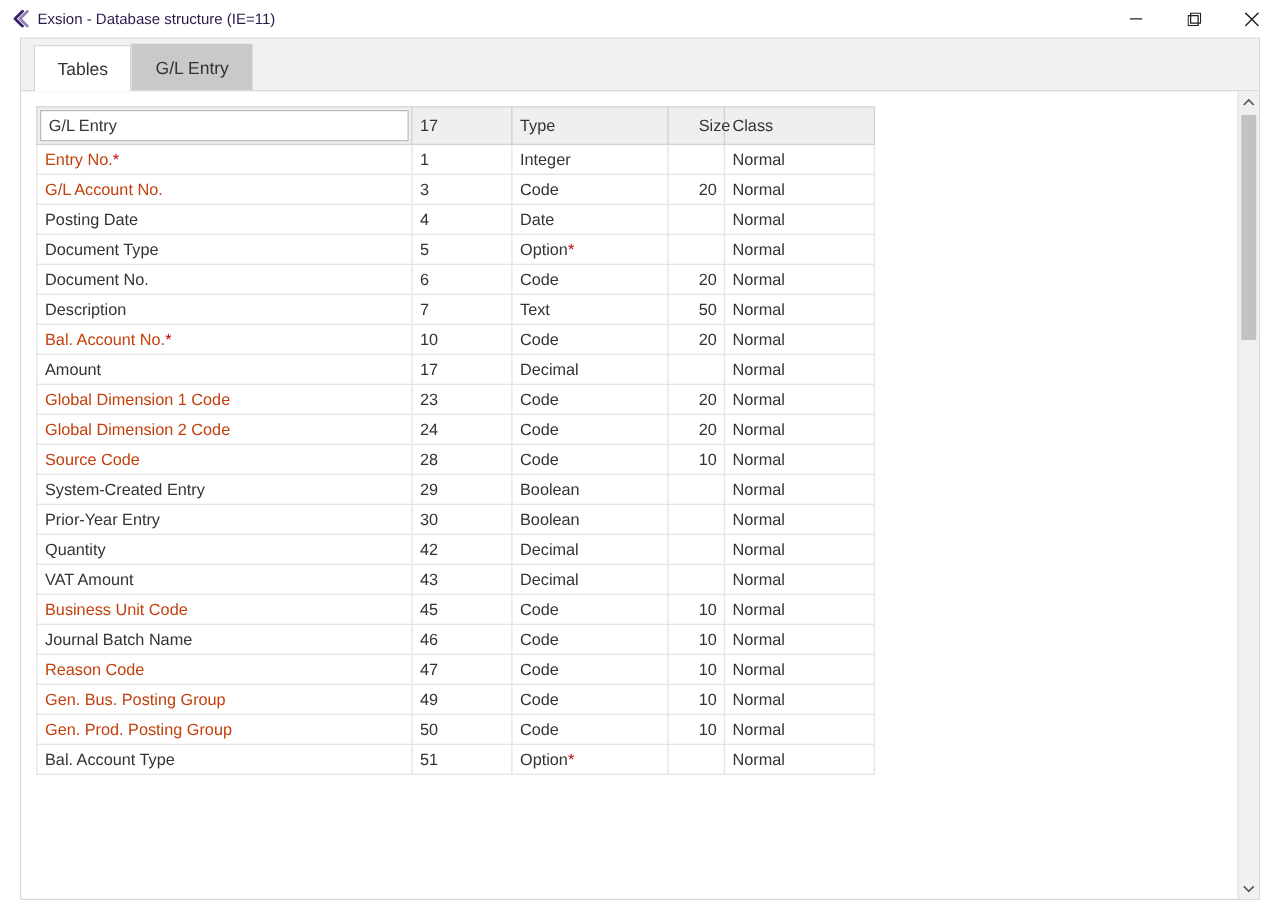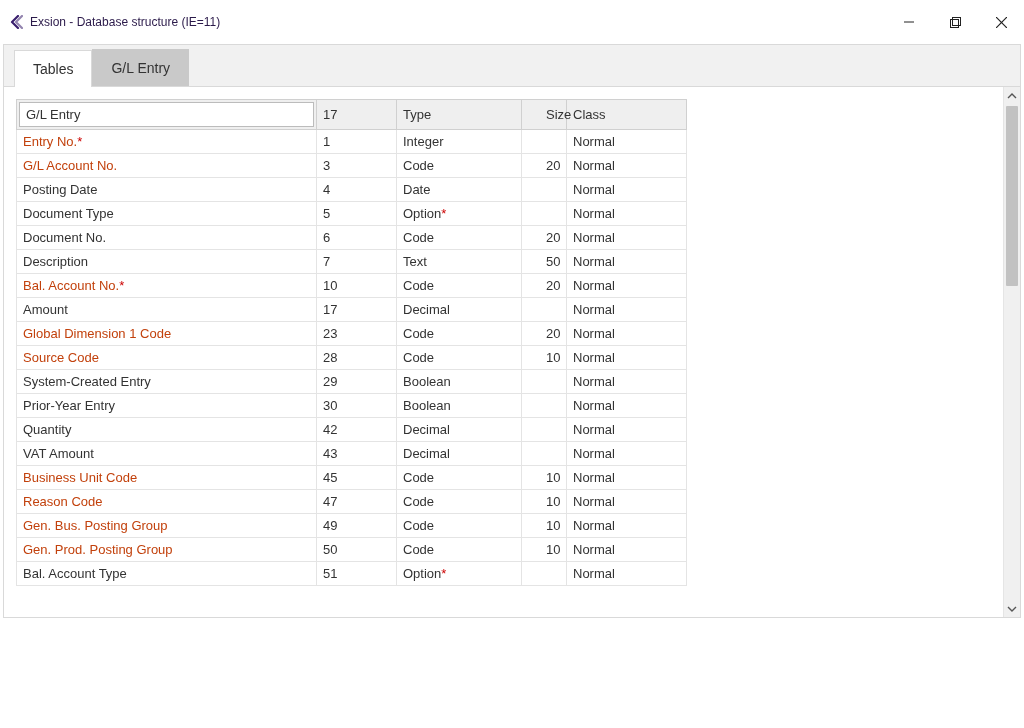--- a/index.html
+++ b/index.html
@@ -7,21 +7,21 @@
     margin: 0; padding: 0;
     width: 1024px; height: 728px;
     font-family: "Segoe UI", Tahoma, sans-serif;
     font-size: 13px;
     color: #333;
     background: #fff;
     overflow: hidden;
   }
   
   .titlebar {
-    height: 44px;
+    height: 30px;
     display: flex;
     align-items: center;
     padding-left: 8px;
     color: #2b1a4a;
     font-size: 12px;
   }
   .titlebar .app-icon {
     width: 16px; height: 16px;
     margin-right: 6px;
     display: flex; align-items: center; justify-content: center;
@@ -33,23 +33,23 @@
   }
   .winbtn {
     width: 46px;
     display: flex; align-items: center; justify-content: center;
     color: #222;
   }
   .winbtn svg { display: block; }
 
   
   .frame {
-    margin: 0 3px;
+    margin: 0 16px;
     border: 1px solid #d9d9d9;
-    height: 574px;
+    height: 690px;
     position: relative;
     background: #fff;
   }
   
   .tabstrip {
     height: 42px;
     background: #f1f1f1;
     border-bottom: 1px solid #d9d9d9;
     display: flex;
     align-items: stretch;
@@ -282,20 +282,27 @@
               <td>Normal</td>
             </tr>
             <tr>
               <td><span class="linklike">Global Dimension 1 Code</span></td>
               <td class="col-num">23</td>
               <td><span>Code</span></td>
               <td class="col-size">20</td>
               <td>Normal</td>
             </tr>
             <tr>
+              <td><span class="linklike">Global Dimension 2 Code</span></td>
+              <td class="col-num">24</td>
+              <td><span>Code</span></td>
+              <td class="col-size">20</td>
+              <td>Normal</td>
+            </tr>
+            <tr>
               <td><span class="linklike">Source Code</span></td>
               <td class="col-num">28</td>
               <td><span>Code</span></td>
               <td class="col-size">10</td>
               <td>Normal</td>
             </tr>
             <tr>
               <td><span>System-Created Entry</span></td>
               <td class="col-num">29</td>
               <td><span>Boolean</span></td>
@@ -319,20 +326,27 @@
             <tr>
               <td><span>VAT Amount</span></td>
               <td class="col-num">43</td>
               <td><span>Decimal</span></td>
               <td class="col-size"></td>
               <td>Normal</td>
             </tr>
             <tr>
               <td><span class="linklike">Business Unit Code</span></td>
               <td class="col-num">45</td>
+              <td><span>Code</span></td>
+              <td class="col-size">10</td>
+              <td>Normal</td>
+            </tr>
+            <tr>
+              <td><span>Journal Batch Name</span></td>
+              <td class="col-num">46</td>
               <td><span>Code</span></td>
               <td class="col-size">10</td>
               <td>Normal</td>
             </tr>
             <tr>
               <td><span class="linklike">Reason Code</span></td>
               <td class="col-num">47</td>
               <td><span>Code</span></td>
               <td class="col-size">10</td>
               <td>Normal</td>

